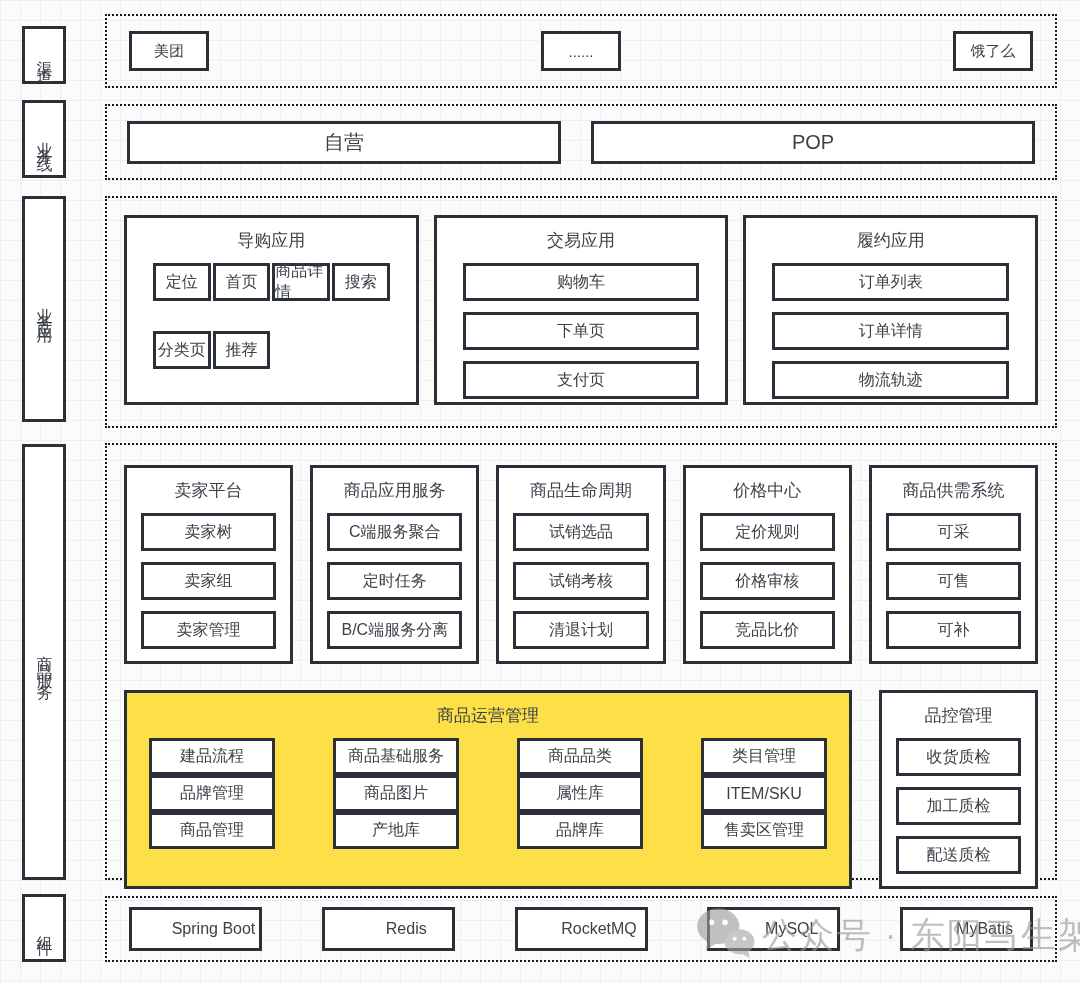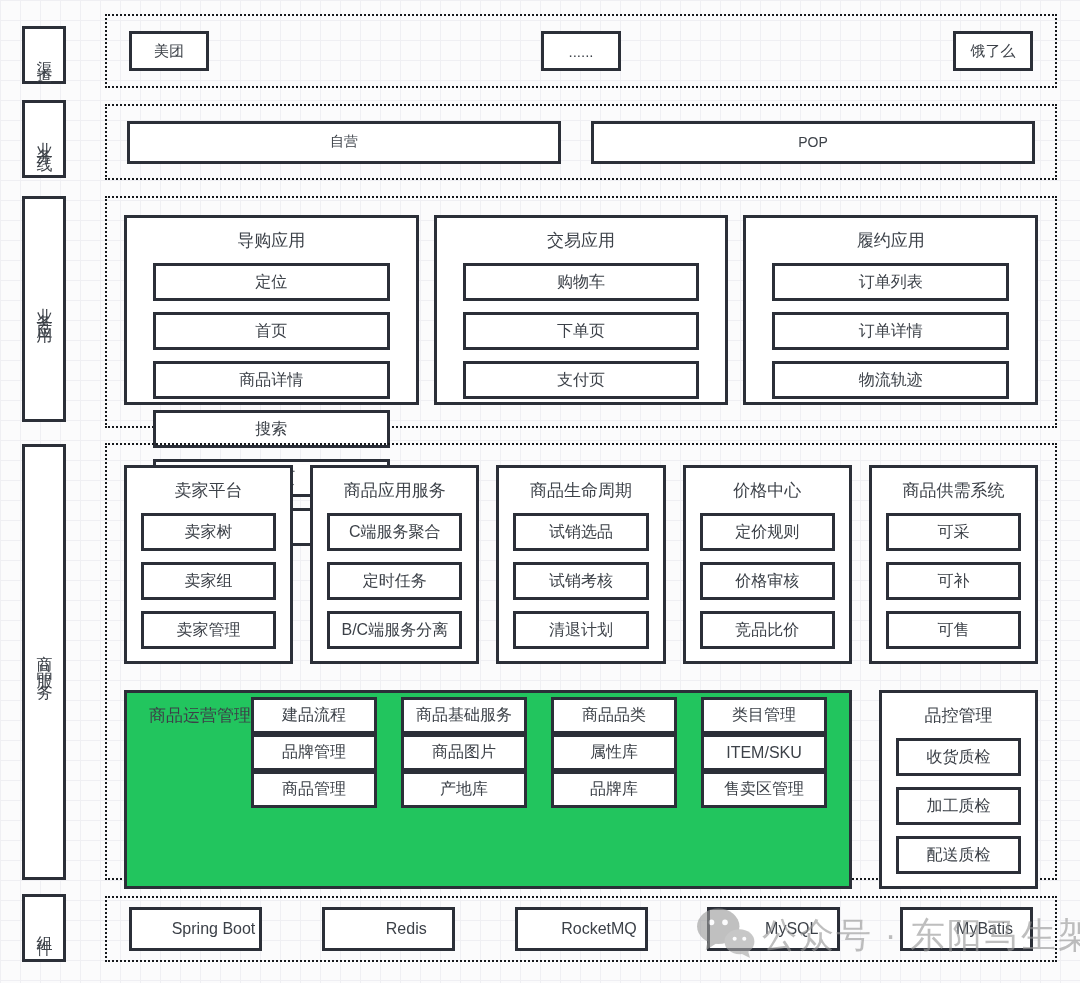--- a/index.html
+++ b/index.html
@@ -45,46 +45,46 @@
   #band-bizapp{top:196px;height:232px;display:flex;gap:15px;padding:17px 17px 21px;}
   #band-product{top:443px;height:437px;display:flex;flex-direction:column;gap:26px;padding:20px 17px 22px;}
   #band-components{top:896px;height:66px;display:flex;align-items:center;justify-content:space-between;padding:0 22px;}
 
   .chip{
     width:80px;height:40px;border:3px solid var(--bd);background:#fff;
     display:flex;align-items:center;justify-content:center;font-size:15px;
   }
   .bar{
     height:43px;border:3px solid var(--bd);background:#fff;
-    display:flex;align-items:center;justify-content:center;font-size:14px;
+    display:flex;align-items:center;justify-content:center;font-size:20px;
   }
   #band-bizline .bar.first{flex:0 0 434px;}
   #band-bizline .bar.second{flex:1;}
 
   .group{
     border:3px solid var(--bd);background:#fff;flex:1;
     display:flex;flex-direction:column;padding:4px 26px 14px;
   }
   .group-title{text-align:center;font-size:17px;padding:7px 0 11px;color:var(--tx);}
-  .grid2{display:grid;grid-template-columns:1fr;gap:11px 2px;flex:1;}
+  .grid2{display:grid;grid-template-columns:1fr 1fr 1fr 1fr;gap:11px 2px;flex:1;}
   .stack{display:flex;flex-direction:column;gap:11px;flex:1;}
   .item{
     border:3px solid var(--bd);background:#fff;height:38px;
     display:flex;align-items:center;justify-content:center;font-size:16px;
   }
 
   .prow1{display:flex;gap:17px;flex:1;}
   .prow2{display:flex;gap:27px;flex:1;}
   .pgroup{
     border:3px solid var(--bd);background:#fff;flex:1;
     display:flex;flex-direction:column;padding:4px 14px 12px;
   }
   .op-group{
-    border:3px solid var(--bd);background:#22c55e;flex:1;
-    display:flex;flex-direction:row;padding:4px 22px 8px;
+    border:3px solid var(--bd);background:#fde047;flex:1;
+    display:flex;flex-direction:column;padding:4px 22px 8px;
   }
   .op-grid{
     display:grid;grid-template-columns:repeat(4,126px);
     justify-content:space-between;row-gap:12px;flex:1;
   }
   .op-col{display:flex;flex-direction:column;gap:0;}
   .op-item{height:37px;}
   .quality{flex:0 0 159px;}
 
   .comp{
@@ -185,22 +185,22 @@
         <div class="stack">
           <div class="item">定价规则</div>
           <div class="item">价格审核</div>
           <div class="item">竞品比价</div>
         </div>
       </div>
       <div class="pgroup">
         <div class="group-title">商品供需系统</div>
         <div class="stack">
           <div class="item">可采</div>
+          <div class="item">可售</div>
           <div class="item">可补</div>
-          <div class="item">可售</div>
         </div>
       </div>
     </div>
 
     <div class="prow2">
       <div class="op-group">
         <div class="group-title">商品运营管理</div>
         <div class="op-grid">
           <div class="op-col">
             <div class="item op-item">建品流程</div>

